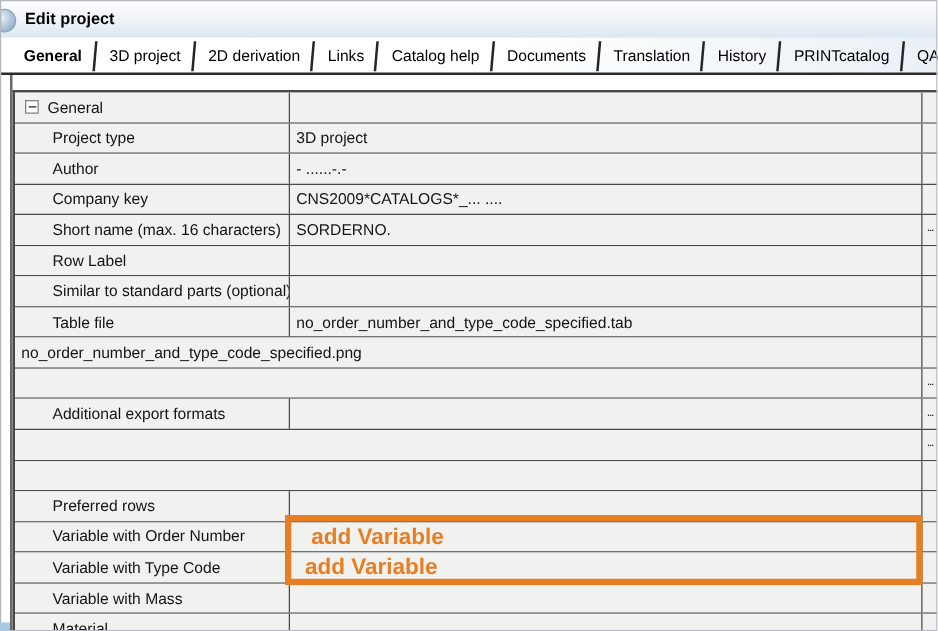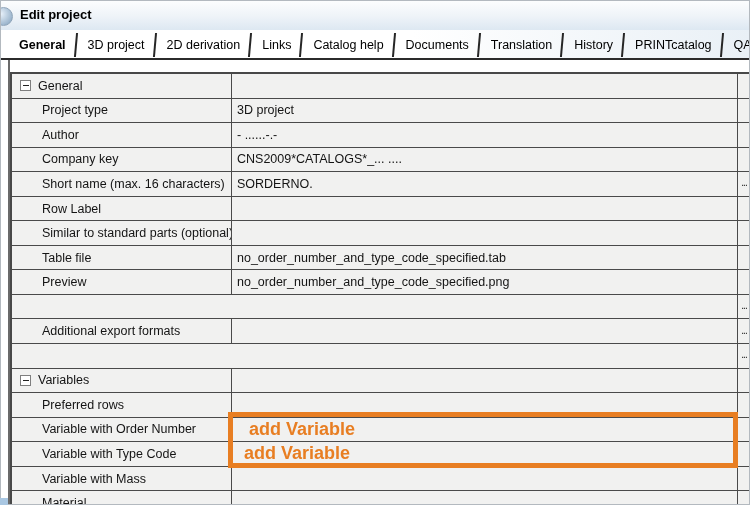--- a/index.html
+++ b/index.html
@@ -213,23 +213,20 @@
     <div class="grid-row">
       <div class="cell-label">
         <span class="row-label">Table file</span>
       </div>
       <div class="cell-value">
         <span>no_order_number_and_type_code_specified.tab</span>
       </div>
       <div class="cell-dots"></div>
     </div>
     <div class="grid-row">
-      <div class="cell-label">
-        <span class="row-label">Preview</span>
-      </div>
       <div class="cell-value">
         <span>no_order_number_and_type_code_specified.png</span>
       </div>
       <div class="cell-dots"></div>
     </div>
     <div class="grid-row">
       <div class="cell-value">
         <span></span>
       </div>
       <div class="cell-dots">...</div>
@@ -243,24 +240,20 @@
       </div>
       <div class="cell-dots">...</div>
     </div>
     <div class="grid-row">
       <div class="cell-value">
         <span></span>
       </div>
       <div class="cell-dots">...</div>
     </div>
     <div class="grid-row section">
-      <div class="cell-label">
-        <span class="collapse"></span>
-        <span class="row-label">Variables</span>
-      </div>
       <div class="cell-value">
         <span></span>
       </div>
       <div class="cell-dots"></div>
     </div>
     <div class="grid-row">
       <div class="cell-label">
         <span class="row-label">Preferred rows</span>
       </div>
       <div class="cell-value">

